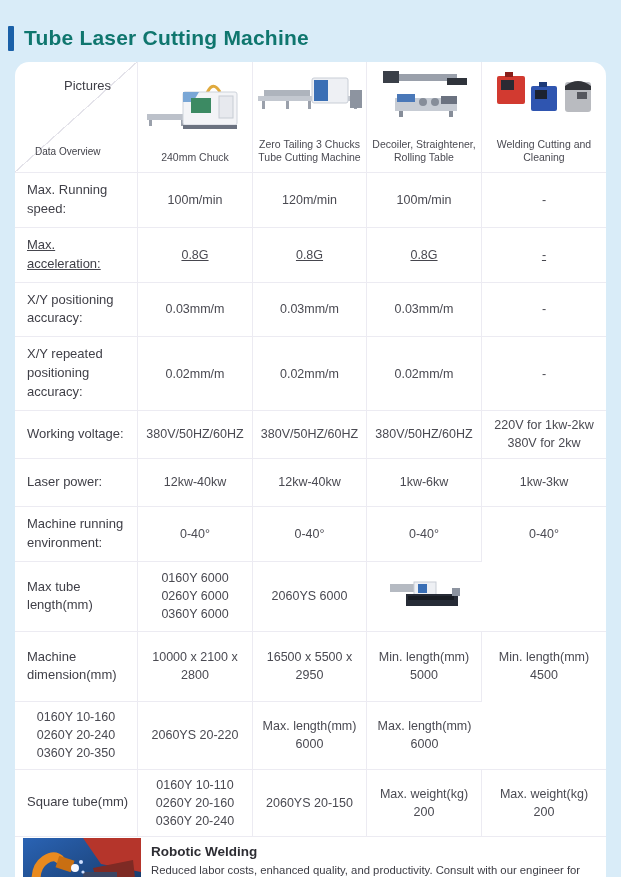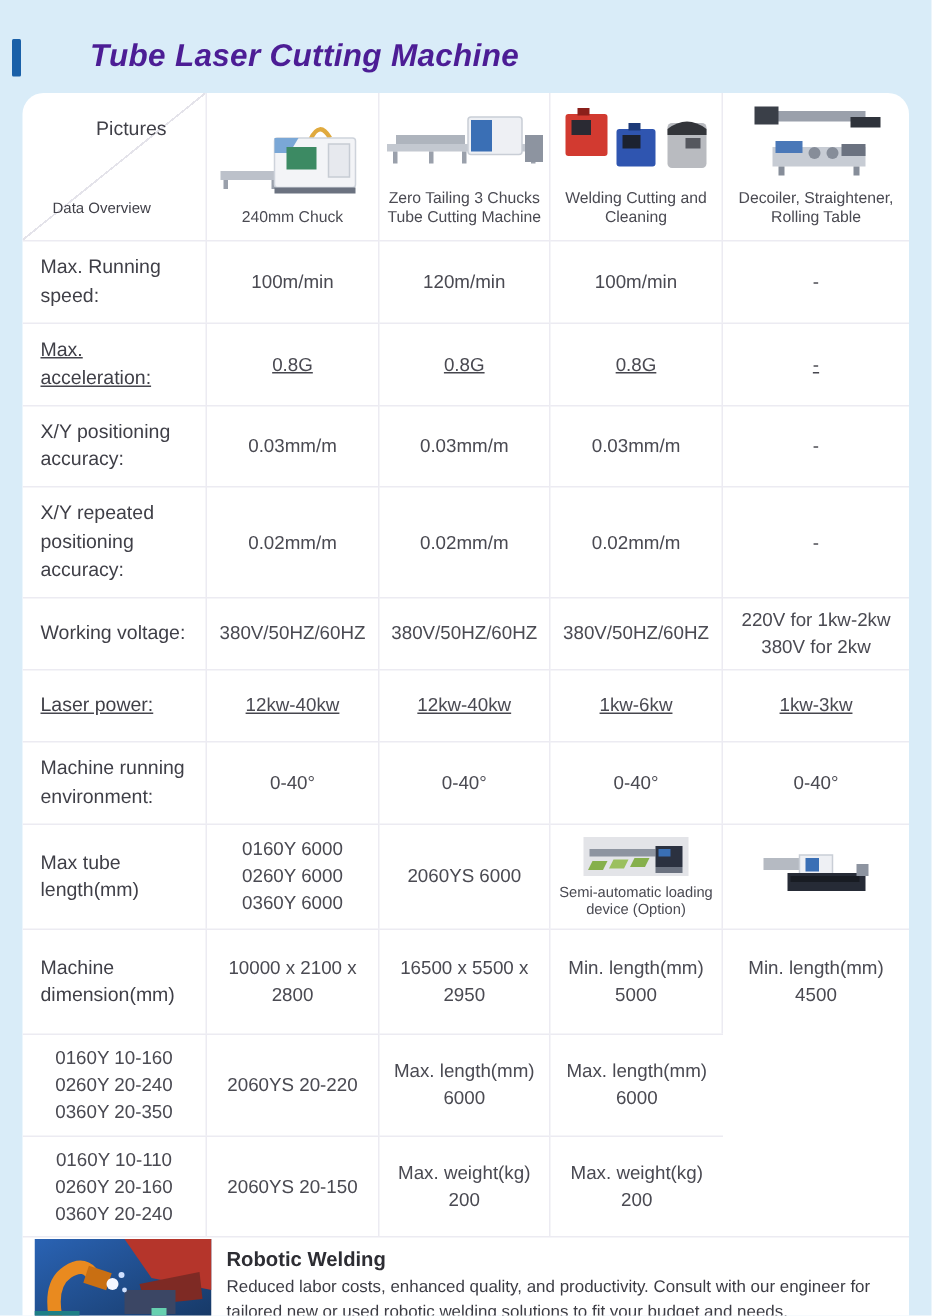--- a/index.html
+++ b/index.html
@@ -6,21 +6,21 @@
   html, body { margin: 0; padding: 0; }
   body {
     width: 621px; height: 877px;
     background: #d9ecf8;
     font-family: "Liberation Sans", sans-serif;
     color: #46464e;
     overflow: hidden;
   }
   .title-row { display: flex; align-items: center; gap: 10px; margin: 24px 0 10px 8px; height: 28px; }
   .title-bar { width: 6px; height: 25px; background: #1a60a8; border-radius: 1px; }
-  .page-title { font-size: 21px; font-weight: bold; font-style: italic; color: #4c1d95; letter-spacing: .2px; margin-left: 36px; }
+  .page-title { font-size: 21px; font-weight: bold; color: #0f766e; letter-spacing: .2px; }
 
   .card {
     width: 591px; margin: 0 auto 0 15px;
     background: #ffffff; border-radius: 14px; overflow: hidden;
   }
 
   .t-row, .header-row {
     display: grid;
     grid-template-columns: 123px 115px 114px 115px 124px;
   }
@@ -32,21 +32,21 @@
     border-top: 1px solid #ecebf2;
     white-space: pre-line;
   }
   .t-row .cell:not(:last-child), .header-row > div:not(:last-child) { border-right: 1px solid #ecebf2; }
   .label-cell {
     align-items: flex-start; justify-content: center; text-align: left;
     padding: 8px 8px 8px 12px; font-size: 13px; color: #3f3f47;
   }
   .header-cell {
     display: flex; flex-direction: column; align-items: center; justify-content: flex-end;
-    padding: 6px 3px 8px 3px; gap: 2px;
+    padding: 6px 3px 8px 3px; gap: 14px;
   }
   .header-cell .machine-img { display: flex; align-items: center; justify-content: center; height: 56px; }
   .header-caption { font-size: 10.5px; line-height: 1.25; color: #4a4a52; text-align: center; }
 
   .corner-cell { position: relative;
     background-image: linear-gradient(to bottom right,
       transparent calc(50% - 0.6px), #e4e3ea calc(50% - 0.6px),
       #e4e3ea calc(50% + 0.6px), transparent calc(50% + 0.6px));
   }
   .corner-top { position: absolute; top: 16px; right: 26px; font-size: 13px; color: #3f3f47; }
@@ -102,56 +102,56 @@
             <rect x="30" y="33" width="3" height="8" fill="#9aa0ab"></rect>
           <rect x="52" y="33" width="3" height="8" fill="#9aa0ab"></rect>
             <rect x="98" y="33" width="3" height="8" fill="#9aa0ab"></rect>
           <rect x="56" y="10" width="36" height="25" rx="2" fill="#eef0f4" stroke="#c9ced6"></rect>
           <rect x="58" y="12" width="14" height="21" fill="#3a6fb5"></rect>
           <rect x="8" y="22" width="46" height="6" fill="#aeb4bd"></rect>
           <rect x="94" y="22" width="12" height="18" fill="#8d94a0"></rect>
         </svg>
       </span>
       <span class="header-caption">Zero Tailing 3 Chucks Tube Cutting Machine</span>
-    </div>
-
-    <div class="header-cell">
-      <span class="machine-img">
-        <svg width="110" height="56" viewBox="0 0 110 56">
-          <rect x="8" y="8" width="28" height="28" rx="2" fill="#d23a30"></rect>
-          <rect x="12" y="12" width="13" height="10" fill="#2a2a33"></rect>
-          <rect x="16" y="4" width="8" height="5" fill="#8a1f1a"></rect>
-          <rect x="42" y="18" width="26" height="25" rx="2" fill="#2f55b0"></rect>
-          <rect x="46" y="22" width="12" height="9" fill="#1c2230"></rect>
-          <rect x="50" y="14" width="8" height="5" fill="#1d3a78"></rect>
-          <rect x="76" y="14" width="26" height="30" rx="3" fill="#b9bbc0"></rect>
-          <path d="M76 18 q13 -10 26 0 l0 4 l-26 0 z" fill="#33353a"></path>
-          <rect x="88" y="24" width="10" height="7" fill="#55575e"></rect>
-        </svg>
-      </span>
-      <span class="header-caption">Welding Cutting and Cleaning</span>
     </div>
 
     <div class="header-cell">
       <span class="machine-img">
         <svg width="106" height="56" viewBox="0 0 106 56">
           <rect x="14" y="6" width="72" height="7" fill="#9aa0ab"></rect>
           <rect x="12" y="3" width="16" height="12" fill="#3a3f48"></rect>
           <rect x="76" y="10" width="20" height="7" fill="#2f333b"></rect>
           <rect x="24" y="30" width="62" height="13" fill="#c7ccd4"></rect>
           <rect x="26" y="26" width="18" height="8" fill="#4a78b8"></rect>
           <circle cx="52" cy="34" r="4" fill="#868d99"></circle>
             <circle cx="64" cy="34" r="4" fill="#868d99"></circle>
           <rect x="70" y="28" width="16" height="8" fill="#6b7280"></rect>
           <rect x="28" y="43" width="4" height="6" fill="#868d99"></rect>
             <rect x="78" y="43" width="4" height="6" fill="#868d99"></rect>
         </svg>
       </span>
       <span class="header-caption">Decoiler, Straightener, Rolling Table</span>
     </div>
+
+    <div class="header-cell">
+      <span class="machine-img">
+        <svg width="110" height="56" viewBox="0 0 110 56">
+          <rect x="8" y="8" width="28" height="28" rx="2" fill="#d23a30"></rect>
+          <rect x="12" y="12" width="13" height="10" fill="#2a2a33"></rect>
+          <rect x="16" y="4" width="8" height="5" fill="#8a1f1a"></rect>
+          <rect x="42" y="18" width="26" height="25" rx="2" fill="#2f55b0"></rect>
+          <rect x="46" y="22" width="12" height="9" fill="#1c2230"></rect>
+          <rect x="50" y="14" width="8" height="5" fill="#1d3a78"></rect>
+          <rect x="76" y="14" width="26" height="30" rx="3" fill="#b9bbc0"></rect>
+          <path d="M76 18 q13 -10 26 0 l0 4 l-26 0 z" fill="#33353a"></path>
+          <rect x="88" y="24" width="10" height="7" fill="#55575e"></rect>
+        </svg>
+      </span>
+      <span class="header-caption">Welding Cutting and Cleaning</span>
+    </div>
   </div>
 
   <div id="rows-container">
       <div class="t-row" style="min-height: 46px;">
         <div class="cell label-cell">Max. Running speed:</div>
         <div class="cell value-cell">100m/min</div>
         <div class="cell value-cell">120m/min</div>
         <div class="cell value-cell">100m/min</div>
         <div class="cell value-cell">-</div>
       </div>
@@ -177,50 +177,40 @@
         <div class="cell value-cell">-</div>
       </div>
       <div class="t-row" style="min-height: 48px;">
         <div class="cell label-cell">Working voltage:</div>
         <div class="cell value-cell">380V/50HZ/60HZ</div>
         <div class="cell value-cell">380V/50HZ/60HZ</div>
         <div class="cell value-cell">380V/50HZ/60HZ</div>
         <div class="cell value-cell">220V for 1kw-2kw
 380V for 2kw</div>
       </div>
-      <div class="t-row" style="min-height: 48px; text-decoration: underline;">
+      <div class="t-row" style="min-height: 48px;">
         <div class="cell label-cell">Laser power:</div>
         <div class="cell value-cell">12kw-40kw</div>
         <div class="cell value-cell">12kw-40kw</div>
         <div class="cell value-cell">1kw-6kw</div>
         <div class="cell value-cell">1kw-3kw</div>
       </div>
       <div class="t-row" style="min-height: 55px;">
         <div class="cell label-cell">Machine running environment:</div>
         <div class="cell value-cell">0-40°</div>
         <div class="cell value-cell">0-40°</div>
         <div class="cell value-cell">0-40°</div>
         <div class="cell value-cell">0-40°</div>
       </div>
       <div class="t-row" style="min-height: 70px;">
         <div class="cell label-cell">Max tube length(mm)</div>
         <div class="cell value-cell">0160Y 6000
 0260Y 6000
 0360Y 6000</div>
         <div class="cell value-cell">2060YS 6000</div>
-        <div class="cell value-cell img-cell"><span class="mini-img"><svg width="74" height="32" viewBox="0 0 74 32">
-              <rect x="2" y="2" width="70" height="26" fill="#e3e4e8"></rect>
-              <rect x="6" y="10" width="44" height="5" fill="#8d94a0"></rect>
-              <path d="M8 18 l10 0 l-3 6 l-10 0 z" fill="#86b04c"></path>
-              <path d="M22 17 l10 0 l-3 6 l-10 0 z" fill="#9bc05e"></path>
-              <path d="M36 16 l10 0 l-3 6 l-10 0 z" fill="#86b04c"></path>
-              <rect x="50" y="8" width="18" height="14" fill="#2b3140"></rect>
-              <rect x="52" y="10" width="8" height="5" fill="#3a6fb5"></rect>
-              <rect x="50" y="22" width="18" height="4" fill="#6b7280"></rect>
-            </svg></span><span class="mini-cap">Semi-automatic loading device (Option)</span></div>
         <div class="cell value-cell img-cell"><span class="mini-img"><svg width="74" height="32" viewBox="0 0 74 32">
               <rect x="2" y="4" width="34" height="8" fill="#b5bac2"></rect>
               <rect x="26" y="2" width="22" height="14" fill="#eef0f4" stroke="#c9ced6"></rect>
               <rect x="30" y="4" width="9" height="9" fill="#3a6fb5"></rect>
               <rect x="18" y="14" width="52" height="12" fill="#262b36"></rect>
               <rect x="20" y="16" width="46" height="4" fill="#3c4ciff" opacity="0.35"></rect>
               <rect x="64" y="8" width="8" height="8" fill="#8d94a0"></rect>
             </svg></span></div>
       </div>
       <div class="t-row" style="min-height: 70px;">
@@ -236,20 +226,21 @@
         <div class="cell value-cell">0160Y 10-160
 0260Y 20-240
 0360Y 20-350</div>
         <div class="cell value-cell">2060YS 20-220</div>
         <div class="cell value-cell">Max. length(mm)
 6000</div>
         <div class="cell value-cell">Max. length(mm)
 6000</div>
       </div>
       <div class="t-row" style="min-height: 67px;">
+        <div class="cell label-cell">Square tube(mm)</div>
         <div class="cell value-cell">0160Y 10-110
 0260Y 20-160
 0360Y 20-240</div>
         <div class="cell value-cell">2060YS 20-150</div>
         <div class="cell value-cell">Max. weight(kg)
 200</div>
         <div class="cell value-cell">Max. weight(kg)
 200</div>
       </div>
     </div>

